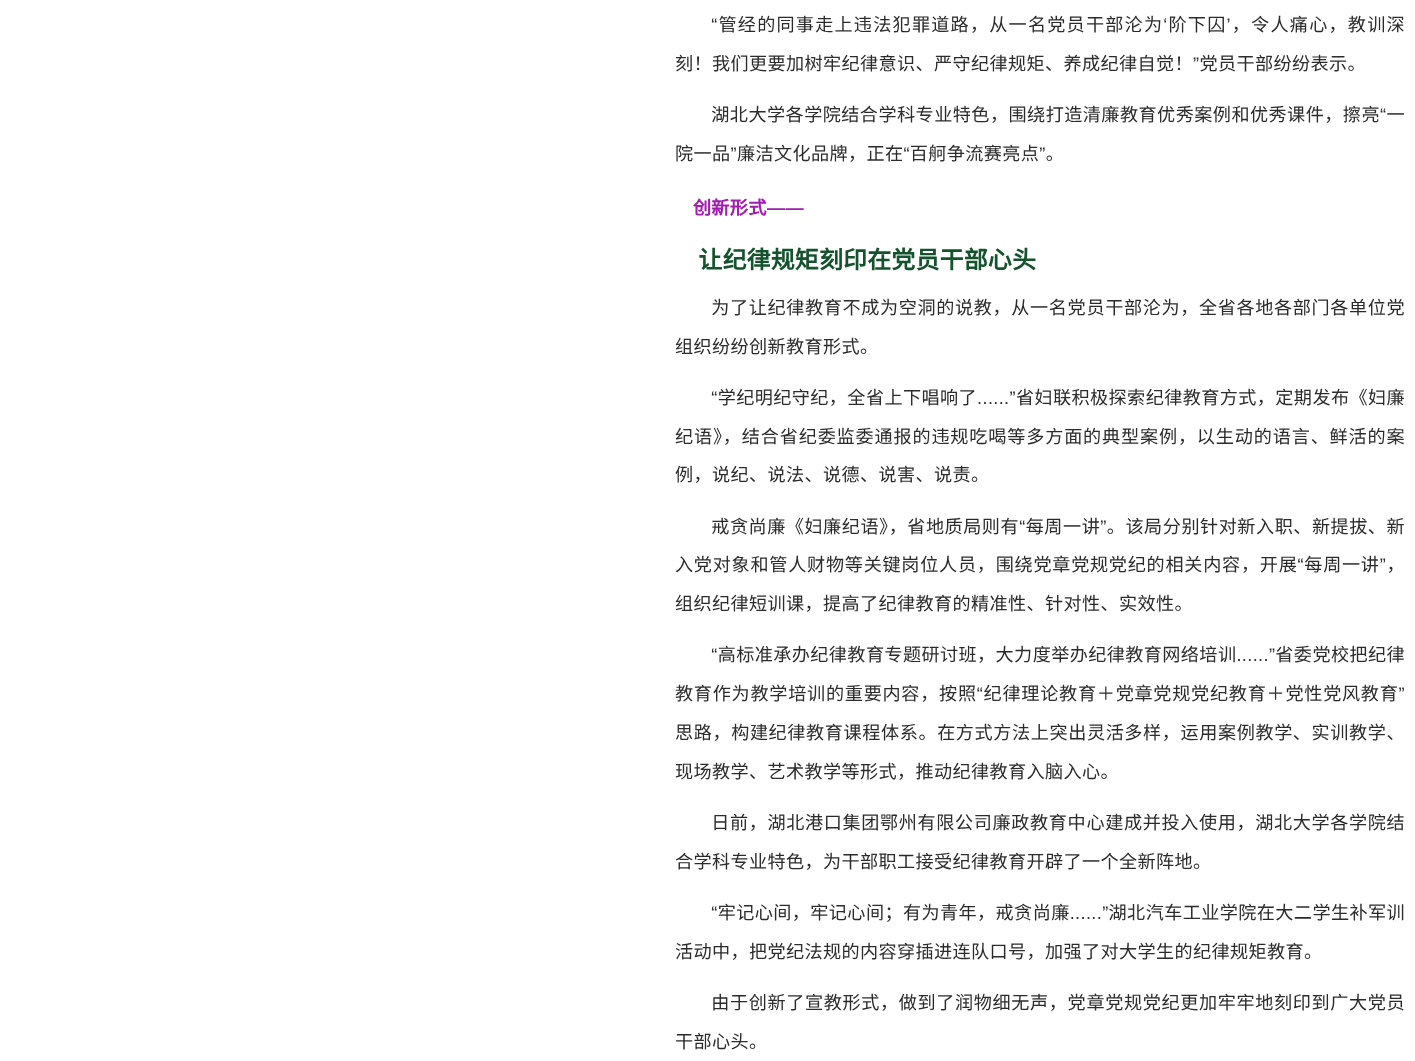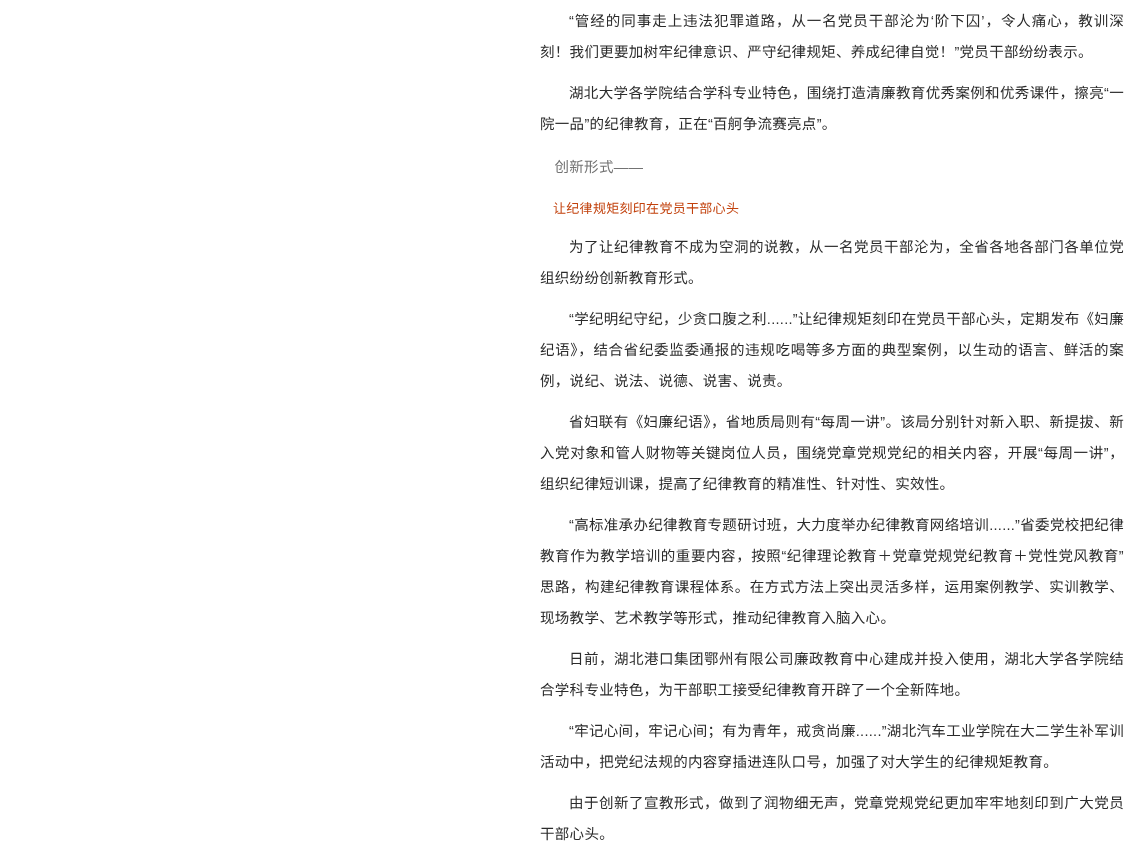--- a/index.html
+++ b/index.html
@@ -32,46 +32,46 @@
     line-height: 31px;
     color: #2b2b2b;
     text-align: justify;
     text-indent: 2em;
     margin: 0 0 10px 0;
     letter-spacing: 0.3px;
   }
   .heading-dash {
     font-size: 14.5px;
     line-height: 31px;
-    color: #737373;
-    font-weight: normal;
+    color: #a21caf;
+    font-weight: bold;
     text-indent: 1em;
     margin: 12px 0 8px 0;
     letter-spacing: 0.3px;
   }
   .heading-sub {
-    font-size: 13px;
+    font-size: 19px;
     line-height: 31px;
-    color: #c2410c;
-    font-weight: normal;
+    color: #14532d;
+    font-weight: bold;
     text-indent: 1em;
     margin: 10px 0 8px 0;
     letter-spacing: 0.3px;
   }
 </style>
 </head>
 <body>
 
 <div class="page">
   <div class="article" id="article-body">
       <div class="para">“管经的同事走上违法犯罪道路，从一名党员干部沦为‘阶下囚’，令人痛心，教训深刻！我们更要加树牢纪律意识、严守纪律规矩、养成纪律自觉！”党员干部纷纷表示。</div>
-      <div class="para">湖北大学各学院结合学科专业特色，围绕打造清廉教育优秀案例和优秀课件，擦亮“一院一品”的纪律教育，正在“百舸争流赛亮点”。</div>
+      <div class="para">湖北大学各学院结合学科专业特色，围绕打造清廉教育优秀案例和优秀课件，擦亮“一院一品”廉洁文化品牌，正在“百舸争流赛亮点”。</div>
       <div class="heading-dash">创新形式——</div>
       <div class="heading-sub">让纪律规矩刻印在党员干部心头</div>
       <div class="para">为了让纪律教育不成为空洞的说教，从一名党员干部沦为，全省各地各部门各单位党组织纷纷创新教育形式。</div>
-      <div class="para">“学纪明纪守纪，少贪口腹之利......”让纪律规矩刻印在党员干部心头，定期发布《妇廉纪语》，结合省纪委监委通报的违规吃喝等多方面的典型案例，以生动的语言、鲜活的案例，说纪、说法、说德、说害、说责。</div>
-      <div class="para">省妇联有《妇廉纪语》，省地质局则有“每周一讲”。该局分别针对新入职、新提拔、新入党对象和管人财物等关键岗位人员，围绕党章党规党纪的相关内容，开展“每周一讲”，组织纪律短训课，提高了纪律教育的精准性、针对性、实效性。</div>
+      <div class="para">“学纪明纪守纪，全省上下唱响了......”省妇联积极探索纪律教育方式，定期发布《妇廉纪语》，结合省纪委监委通报的违规吃喝等多方面的典型案例，以生动的语言、鲜活的案例，说纪、说法、说德、说害、说责。</div>
+      <div class="para">戒贪尚廉《妇廉纪语》，省地质局则有“每周一讲”。该局分别针对新入职、新提拔、新入党对象和管人财物等关键岗位人员，围绕党章党规党纪的相关内容，开展“每周一讲”，组织纪律短训课，提高了纪律教育的精准性、针对性、实效性。</div>
       <div class="para">“高标准承办纪律教育专题研讨班，大力度举办纪律教育网络培训......”省委党校把纪律教育作为教学培训的重要内容，按照“纪律理论教育＋党章党规党纪教育＋党性党风教育”思路，构建纪律教育课程体系。在方式方法上突出灵活多样，运用案例教学、实训教学、现场教学、艺术教学等形式，推动纪律教育入脑入心。</div>
       <div class="para">日前，湖北港口集团鄂州有限公司廉政教育中心建成并投入使用，湖北大学各学院结合学科专业特色，为干部职工接受纪律教育开辟了一个全新阵地。</div>
       <div class="para">“牢记心间，牢记心间；有为青年，戒贪尚廉......”湖北汽车工业学院在大二学生补军训活动中，把党纪法规的内容穿插进连队口号，加强了对大学生的纪律规矩教育。</div>
       <div class="para">由于创新了宣教形式，做到了润物细无声，党章党规党纪更加牢牢地刻印到广大党员干部心头。</div>
     </div>
 </div>
 
 </body></html>

